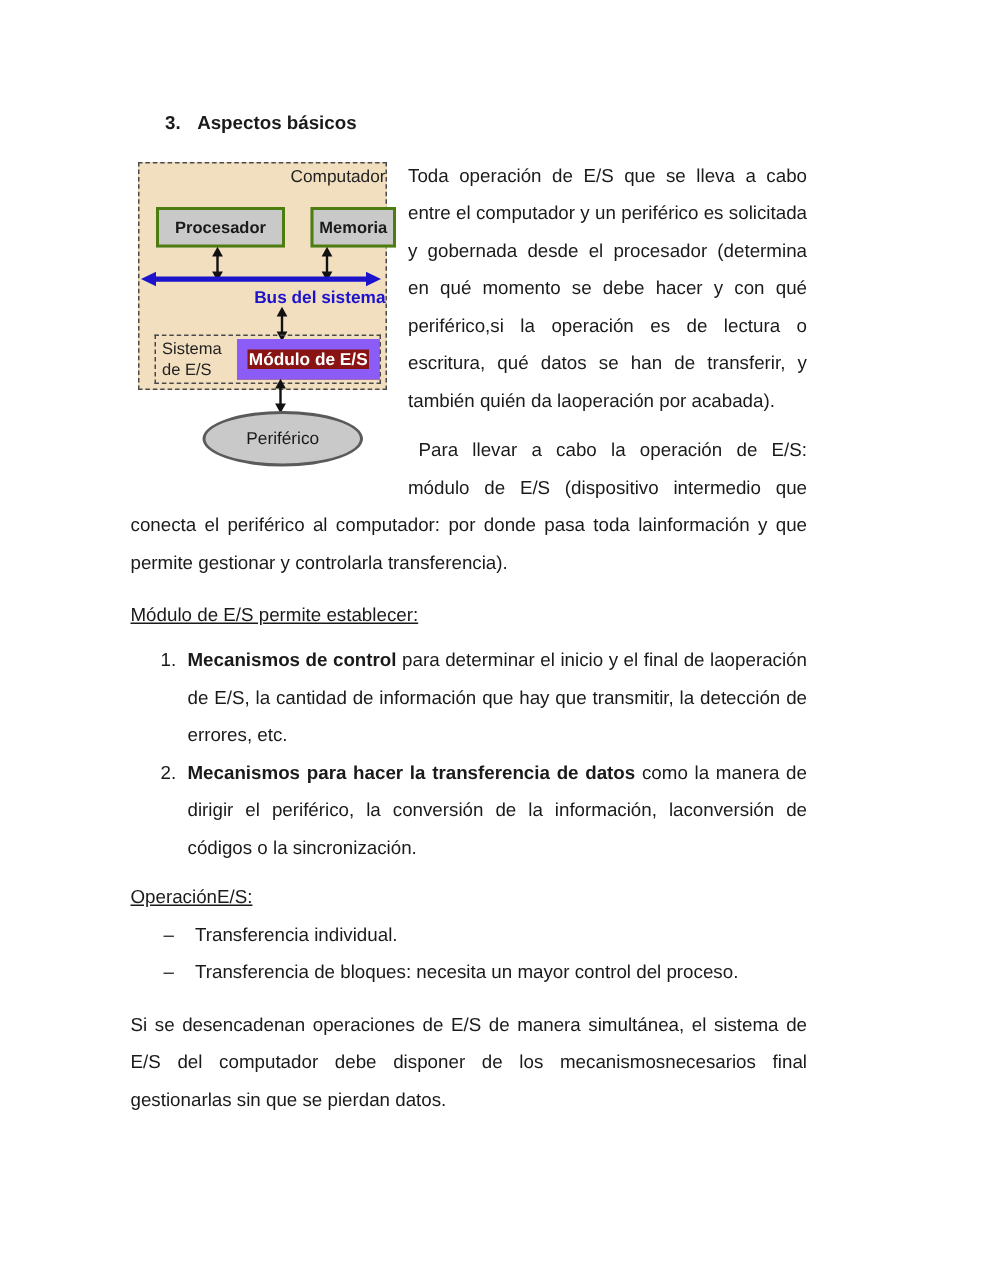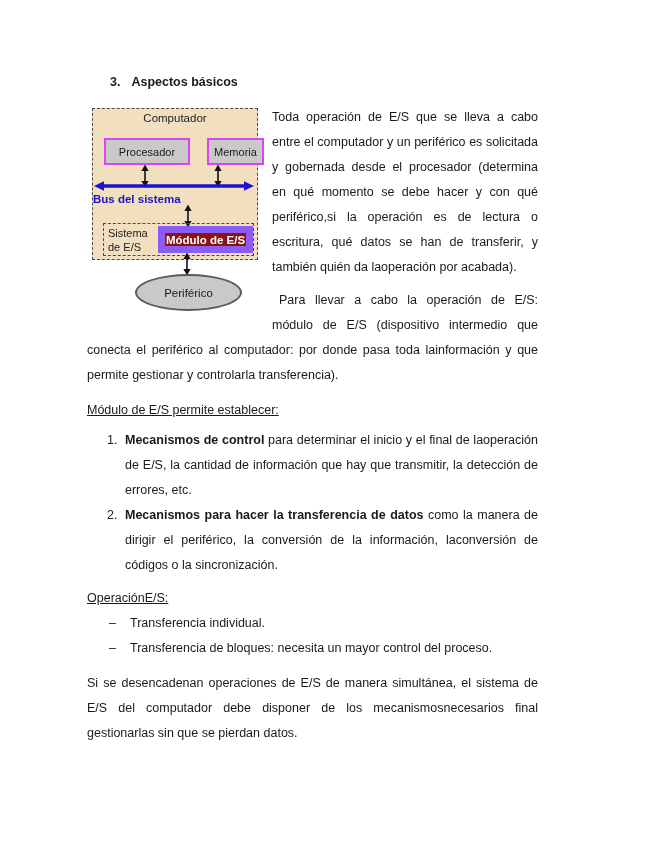--- a/index.html
+++ b/index.html
@@ -31,35 +31,35 @@
     float: left; position: relative;
     width: 185px; height: 203px;
     margin: 3px 0 25px 0;
   }
   .outer-box {
     position: absolute; left: 5px; top: 0; width: 166px; height: 152px;
     background: #f2dfc0; border: 1px dashed #4a4a4a; box-sizing: border-box;
   }
   .computador-label {
     position: absolute; top: 3px; left: 0; right: 0;
-    text-align: center; font-size: 11.5px; color: #222;
+    text-align: right; font-size: 11.5px; color: #222;
   }
   .gbox {
-    position: absolute; background: #c9c9c9; border: 2px solid #d946ef;
+    position: absolute; background: #c9c9c9; border: 2px solid #4d7c0f;
     box-sizing: border-box; display: flex; align-items: center;
-    justify-content: center; font-size: 11px; color: #1a1a1a;
+    justify-content: center; font-size: 11px; color: #1a1a1a; font-weight: bold;
   }
   .procesador { left: 11px; top: 29px; width: 86px; height: 27px; }
   .memoria   { left: 114px; top: 29px; width: 57px; height: 27px; }
   .arr { position: absolute; }
   .arr-proc   { left: 46px;  top: 55px; }
   .arr-mem    { left: 119px; top: 55px; }
   .bus-svg    { position: absolute; left: 1px; top: 71px; }
   .bus-label {
-    position: absolute; top: 84px; left: 0; right: 0; text-align: left;
+    position: absolute; top: 84px; left: 0; right: 0; text-align: right;
     color: #1c13cb; font-weight: bold; font-size: 11.5px;
   }
   .arr-busmod { left: 89px; top: 95px; }
   .inner-box {
     position: absolute; left: 10px; top: 114px; width: 151px; height: 33px;
     border: 1px dashed #4a4a4a; box-sizing: border-box;
   }
   .sistema-label {
     position: absolute; left: 15px; top: 117px; width: 48px;
     text-align: left; font-size: 11px; line-height: 14px; color: #222;

